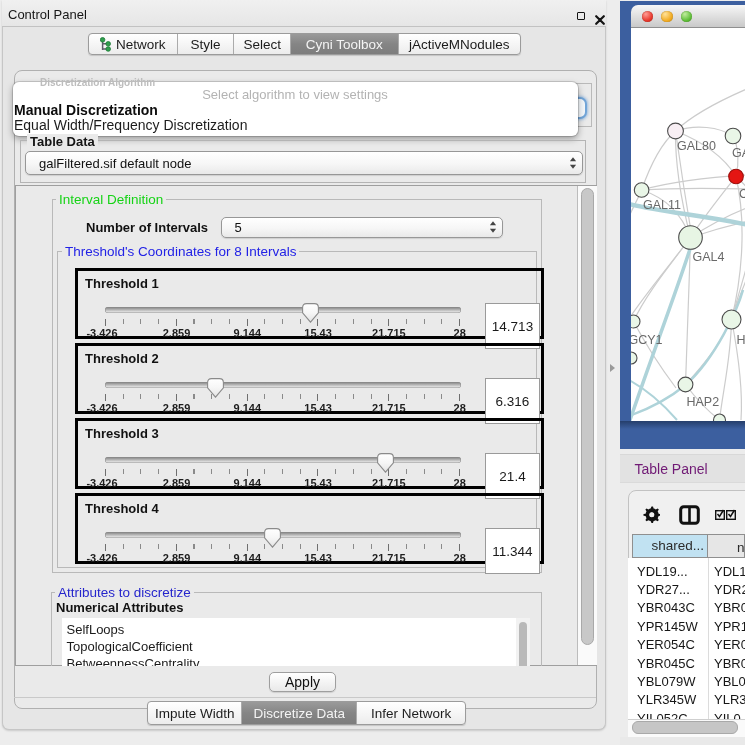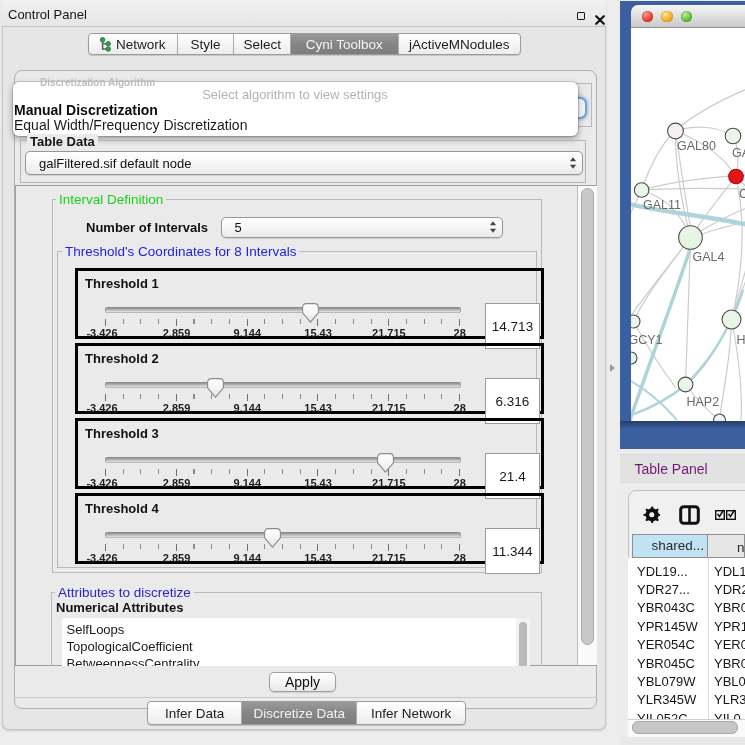--- a/index.html
+++ b/index.html
@@ -191,21 +191,21 @@
     <div style="position:absolute; left:4.5px; top:38px; font-size:13px; color:#1a1a1a;">BetweennessCentrality</div>
     <div style="position:absolute; right:0; top:0; width:14px; height:47.5px; background:#f2f2f2;"></div>
     <div style="position:absolute; right:2.5px; top:4px; width:8.5px; height:43.5px; background:#b9b9b9; border-radius:4px 4px 0 0;"></div>
   </div>
 
   
   <div class="abs" style="left:269px; top:671.5px; width:67px; height:20px; border:1px solid #9e9e9e; border-radius:5px; background:linear-gradient(180deg,#ffffff,#f2f2f2 60%,#e9e9e9); box-shadow:0 1px 1px rgba(0,0,0,0.12); display:flex; align-items:center; justify-content:center; font-size:14px; color:#111;">Apply</div>
 
   
   <div class="seg" style="left:147px; top:701px; width:319px; height:24px;">
-    <div style="width:95px;">Infer Data</div>
+    <div style="width:95px;">Impute Width</div>
     <div class="sel" style="width:115.5px;">Discretize Data</div>
     <div style="width:108.5px;">Infer Network</div>
   </div>
 
   
   <div class="abs" style="left:610px; top:364px; width:0; height:0; border-left:5px solid #9a9a9a; border-top:4px solid transparent; border-bottom:4px solid transparent;"></div>
 
   
   <div class="abs" style="left:620px; top:1px; width:125px; height:448px; background:#3c5f9f;"></div>
   <div class="abs" style="left:620px; top:420.5px; width:125px; height:8px; background:linear-gradient(180deg,#253e6b,#3c5f9f);"></div>

